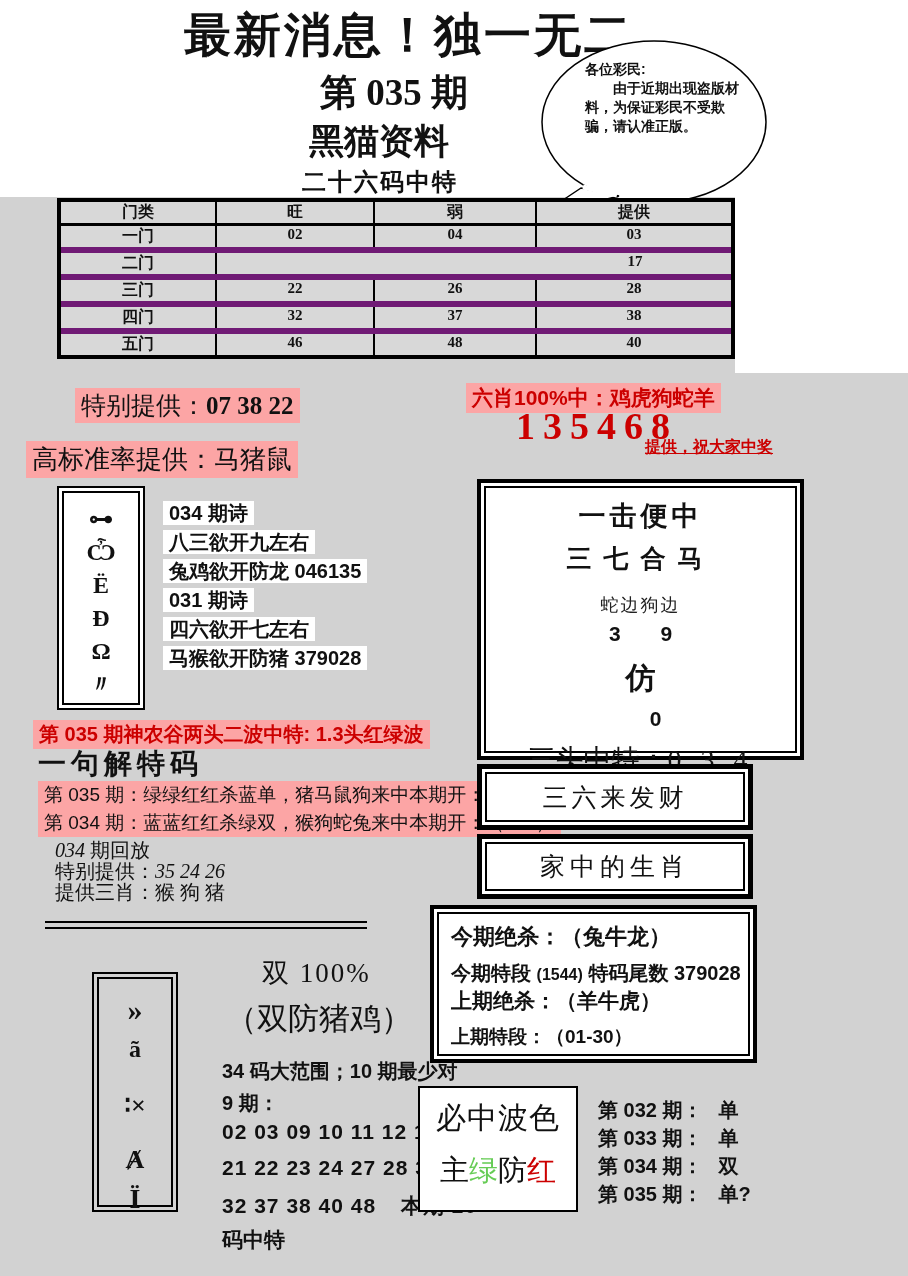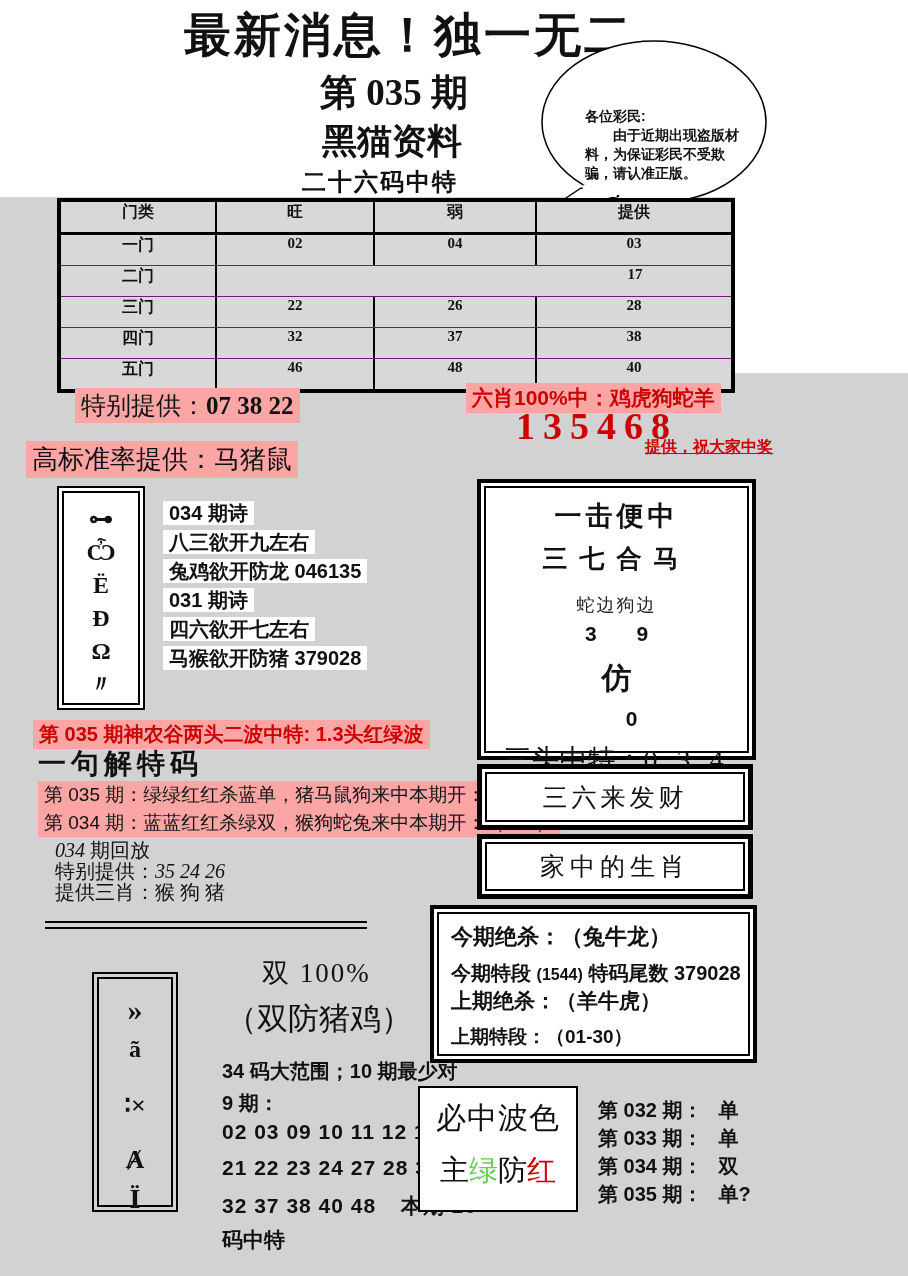--- a/index.html
+++ b/index.html
@@ -8,24 +8,24 @@
   .abs{position:absolute;}
   .serif{font-family:"Liberation Serif","DejaVu Serif",serif;}
   .bold{font-weight:bold;}
   .red{color:#cc0000;}
   .whitebg{background:#fca5a5;padding:1px 6px;}
   .white-rect{position:absolute;background:#fff;}
 
   
   .lotto-table{position:absolute;left:57px;top:198px;width:678px;border:4px solid #000;
                background:#d8d8d8;box-sizing:border-box;}
-  .t-row{display:flex;border-bottom:1px solid #701a75;}
+  .t-row{display:flex;border-bottom:6px solid #701a75;}
   .t-row.head{border-bottom:3px solid #000;}
   .t-row:last-child{border-bottom:none;}
-  .t-cell{height:30px;line-height:27px;text-align:center;border-right:2px solid #000;
+  .t-cell{height:21px;line-height:27px;text-align:center;border-right:2px solid #000;
           font:bold 16px "Liberation Serif","DejaVu Serif",serif;box-sizing:border-box;}
   .t-cell.num{font-size:15px;}
   .t-cell:last-child{border-right:none;}
   .c0{width:156px;} .c1{width:158px;} .c2{width:162px;} .c3{flex:1;}
   .cmerge{width:322px;border-right:none;}
 
   
   .dbox{position:absolute;background:#fff;border:3px solid #000;padding:3px;box-sizing:border-box;}
   .dbox.b4{border-width:4px;} .dbox.b5{border-width:5px;}
   .dbox .in{border:2px solid #000;height:100%;box-sizing:border-box;position:relative;
@@ -47,29 +47,29 @@
   .killline{white-space:nowrap;font-weight:bold;}
 </style>
 </head>
 <body>
 
 <div class="white-rect" style="left:0;top:0;width:908px;height:197px;"></div>
 <div class="white-rect" style="left:735px;top:197px;width:173px;height:176px;"></div>
 
 <div class="abs serif bold" style="left:184px;top:4px;font-size:47px;letter-spacing:3px;">最新消息！独一无二</div>
 <div class="abs serif bold" style="left:320px;top:68px;font-size:37px;">第 035 期</div>
-<div class="abs serif bold" style="left:322px;top:118px;font-size:35px;text-align:right;">黑猫资料</div>
+<div class="abs serif bold" style="left:309px;top:118px;font-size:35px;text-align:right;">黑猫资料</div>
 <div class="abs serif bold" style="left:302px;top:166px;font-size:24px;letter-spacing:2px;">二十六码中特</div>
 
 <svg class="abs" style="left:533px;top:38px;" width="236" height="180">
   <ellipse cx="121" cy="84" rx="112" ry="81" fill="#fff" stroke="#000" stroke-width="1.5"></ellipse>
   <path d="M48 150 L6 178 L86 158 Z" fill="#fff" stroke="#000" stroke-width="1.5"></path>
   <path d="M50 149 L84 157" stroke="#fff" stroke-width="5"></path>
 </svg>
-<div class="abs bold" style="left:585px;top:60px;width:166px;font-size:14px;line-height:1.35;margin-top:47px;">
+<div class="abs bold" style="left:585px;top:60px;width:166px;font-size:14px;line-height:1.35;">
   <div>各位彩民:</div>
   <div style="text-indent:2em;">由于近期出现盗版材料，为保证彩民不受欺骗，请认准正版。</div>
 </div>
 
 <div class="lotto-table">
   <div class="t-row head">
     <div class="t-cell c0">门类</div>
     <div class="t-cell c1">旺</div>
     <div class="t-cell c2">弱</div>
     <div class="t-cell c3">提供</div>
@@ -126,21 +126,21 @@
 
 <div class="abs" style="left:163px;top:500px;width:273px;height:180px;">
   <div class="poemline" style="top:0;"><span>034 期诗</span></div>
   <div class="poemline" style="top:29px;"><span>八三欲开九左右</span></div>
   <div class="poemline" style="top:58px;"><span>兔鸡欲开防龙 046135</span></div>
   <div class="poemline" style="top:87px;"><span>031 期诗</span></div>
   <div class="poemline" style="top:116px;"><span>四六欲开七左右</span></div>
   <div class="poemline" style="top:145px;"><span>马猴欲开防猪 379028</span></div>
 </div>
 
-<div class="dbox b4" style="left:477px;top:479px;width:279px;height:281px;text-align:right;">
+<div class="dbox b4" style="left:477px;top:479px;width:327px;height:281px;text-align:right;">
   <div class="in">
     <div class="serif bold" style="margin-top:10px;font-size:27px;letter-spacing:4px;">一击便中</div>
     <div class="serif bold" style="margin-top:8px;font-size:25px;letter-spacing:12px;">三七合马</div>
     <div class="serif" style="margin-top:18px;font-size:18px;color:#222;letter-spacing:2px;">蛇边狗边</div>
     <div class="bold" style="margin-top:5px;font-size:21px;word-spacing:34px;">3 9</div>
     <div class="serif bold" style="margin-top:12px;font-size:30px;">仿</div>
     <div class="bold" style="margin-top:8px;font-size:21px;margin-left:30px;">0</div>
     <div class="serif" style="margin-top:10px;font-size:28px;white-space:nowrap;">
       <span>三头中特：</span><span style="letter-spacing:6px;">0 3 4</span>
     </div>

